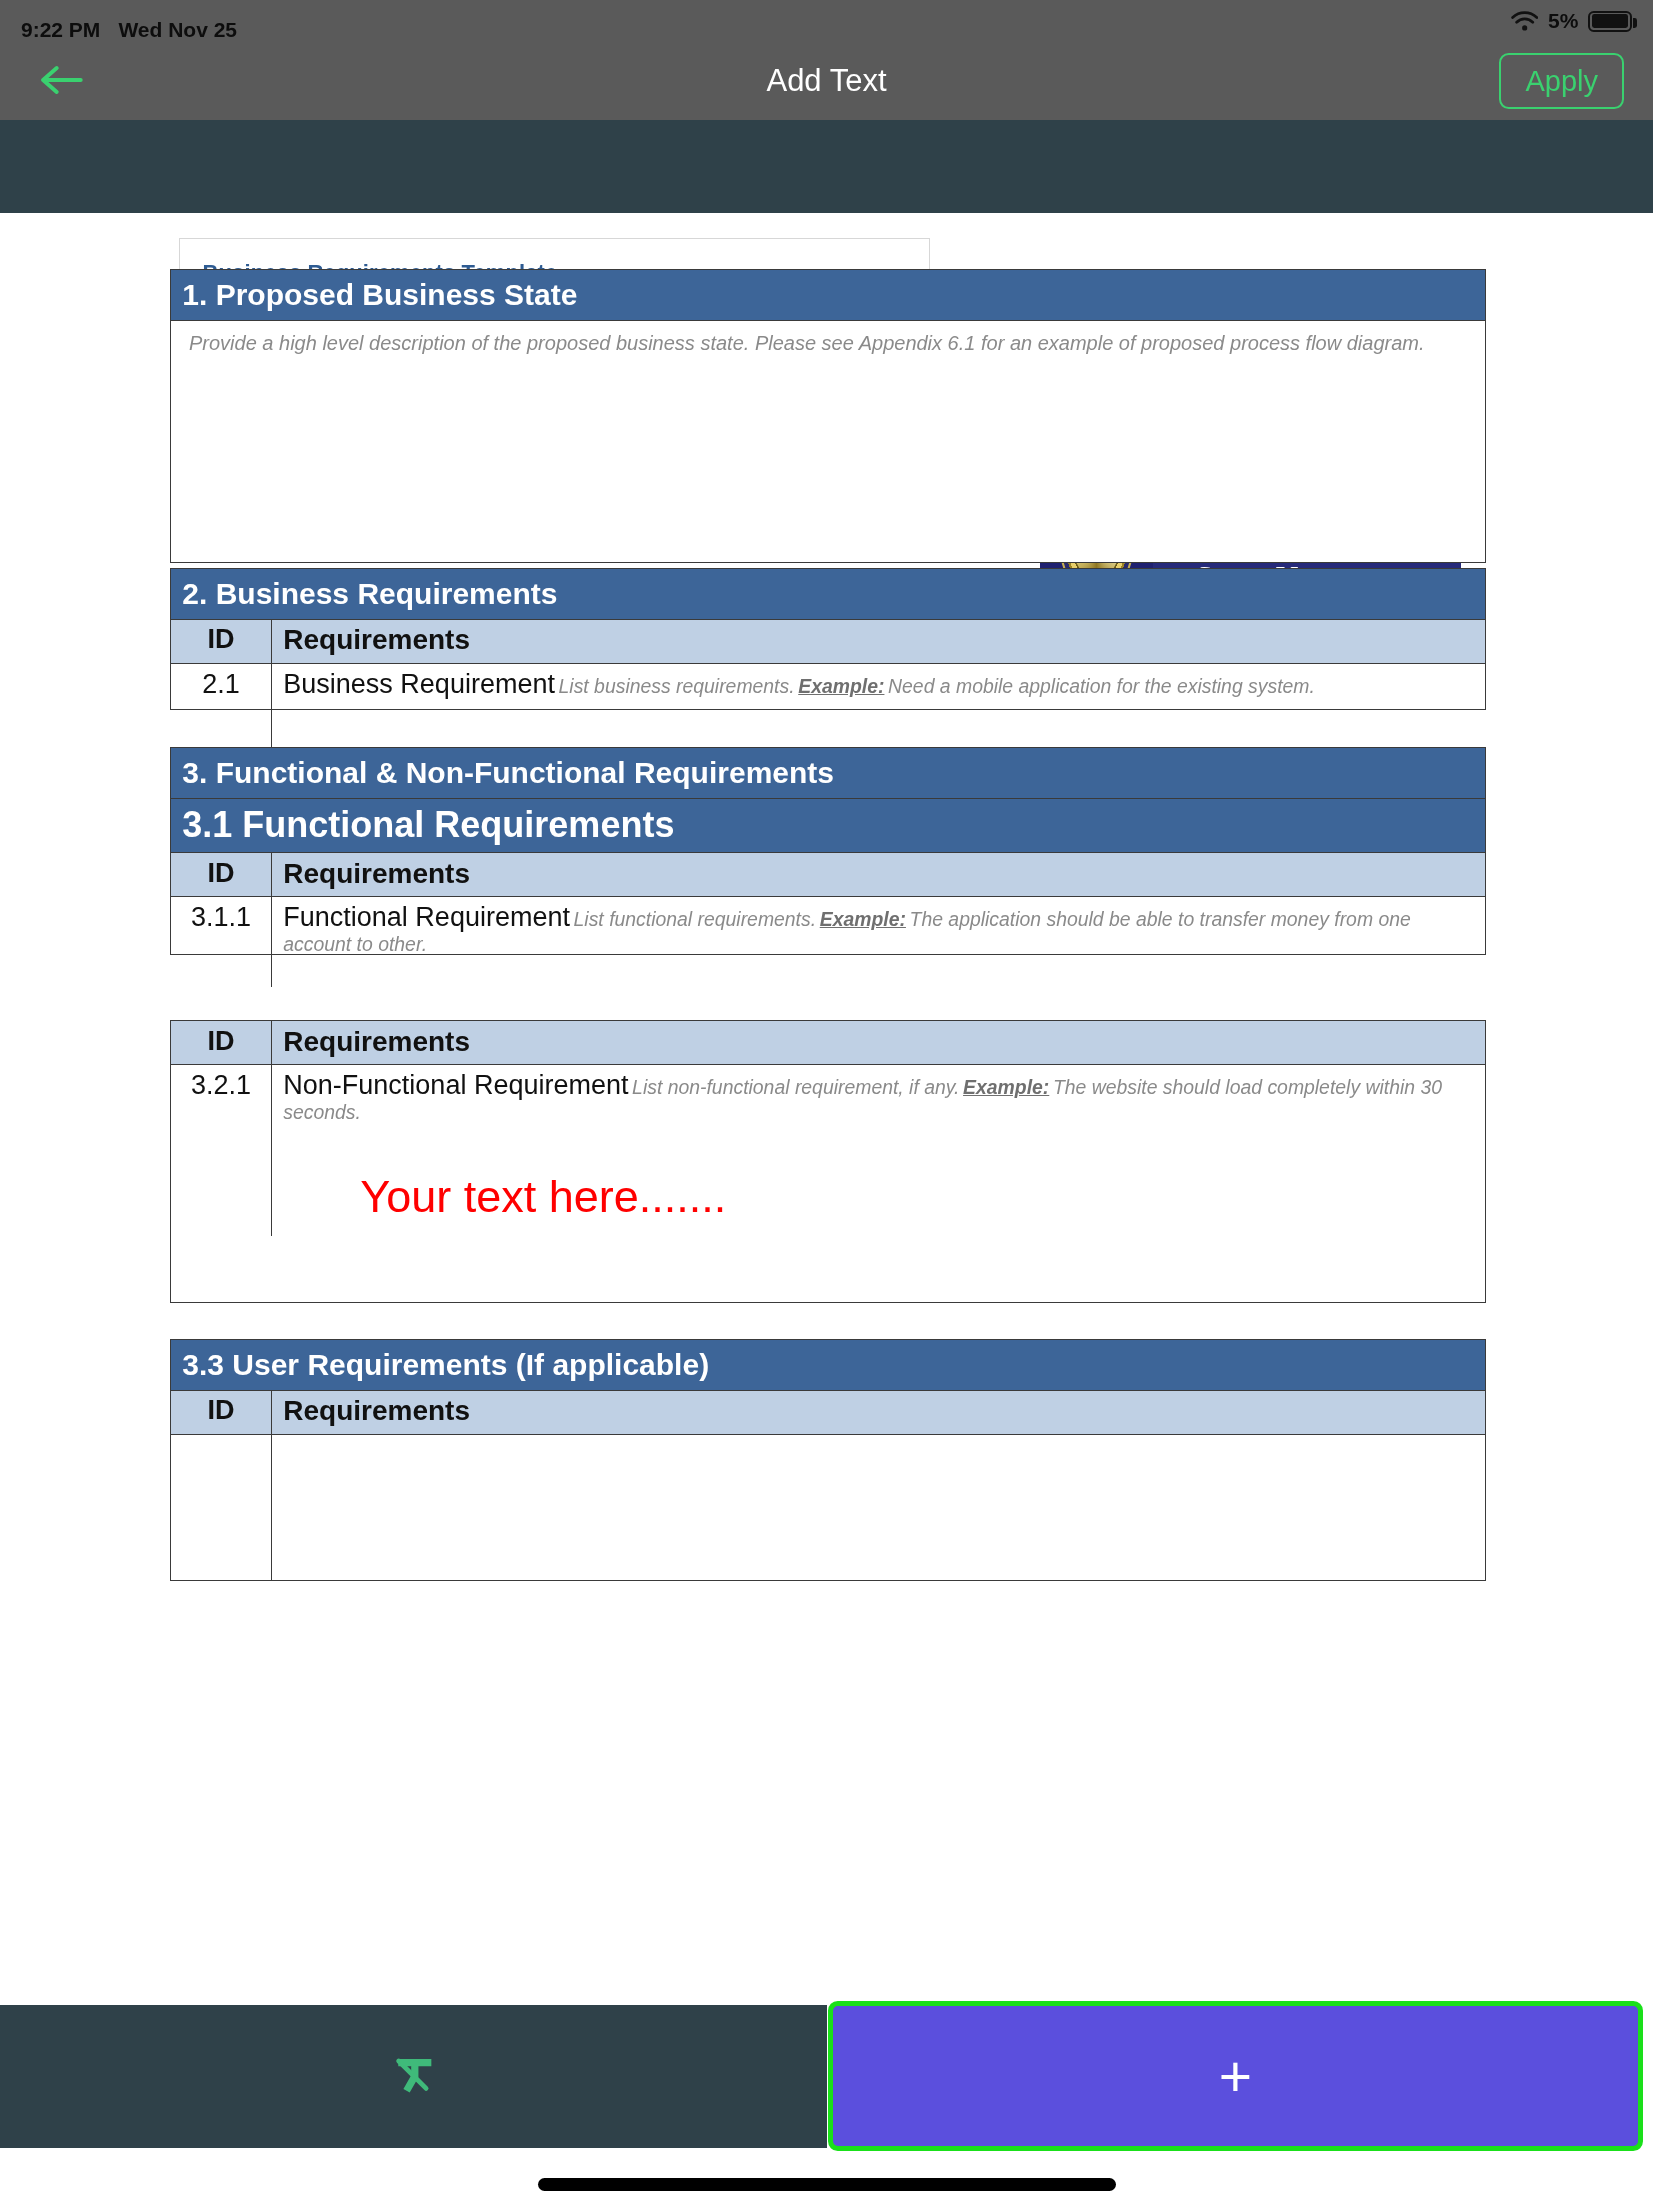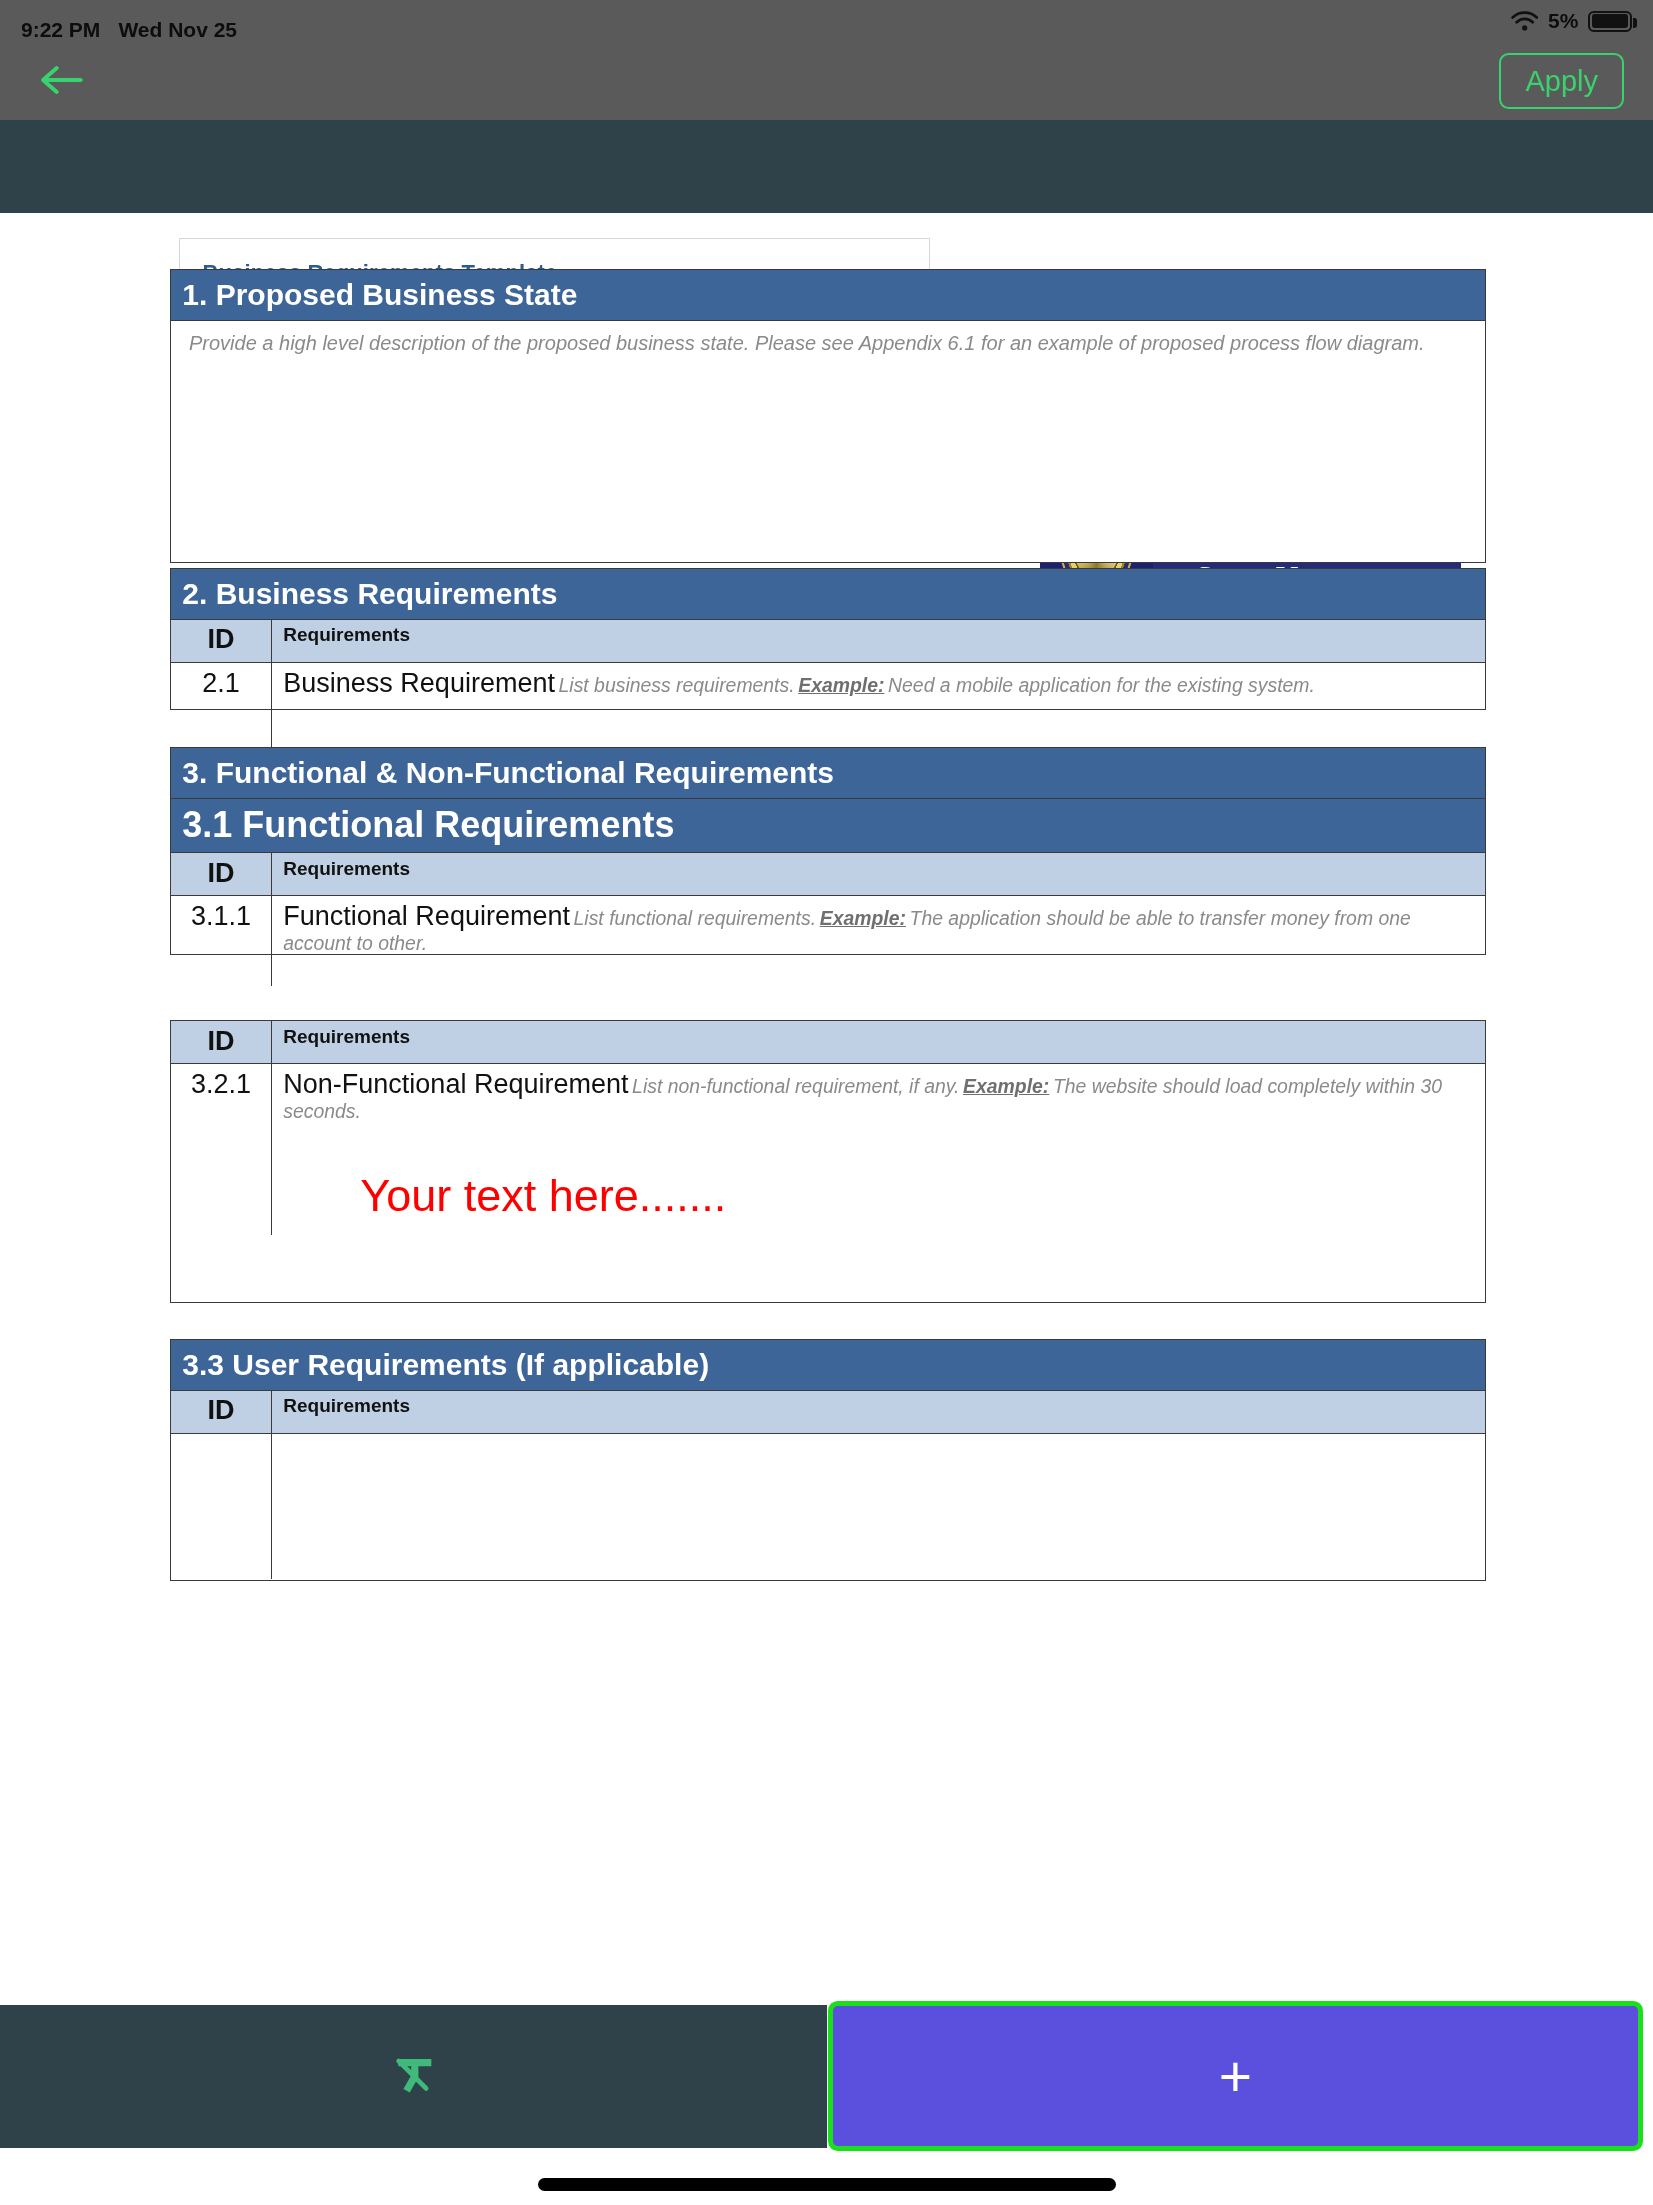--- a/index.html
+++ b/index.html
@@ -103,21 +103,21 @@
     background:#3d6598; color:#ffffff; font-size:36px; font-weight:bold;
     padding:6.5px 11.3px; border-bottom:1.6px solid #3a3a3a; line-height:1.12;
   }
   .sect-note { font-size:20px; font-style:italic; color:#8a8a8a; padding:9.7px 14.5px 8px 18px; line-height:1.3;}
 
   .trow { display:flex; }
   .colhdr { background:#bfd0e4; border-bottom:1.6px solid #3a3a3a; }
   .cell-id { width:101px; border-right:1.6px solid #3a3a3a; display:flex; justify-content:center; padding:4.8px 0 6.5px; }
   .cell-rq { flex:1; padding:4.8px 11.3px 6.5px 11.3px; }
   .th { font-size:27px; font-weight:bold; color:#111; }
-  .th-rq { font-size:19px; font-weight:bold; color:#111; }
+  .th-rq { font-size:28px; font-weight:bold; color:#111; }
   .id-val { font-size:27px; color:#111; font-weight:400; }
   .rq-strong { font-size:27px; color:#111; }
   .rq-hint { font-size:19.4px; font-style:italic; color:#8a8a8a; }
   .rq-ex { font-size:19.4px; font-style:italic; color:#6f6f6f; font-weight:bold; text-decoration:underline;}
 
   .redtext { color:#ff0000; font-size:45px; padding:47px 0 0 77px; white-space:nowrap; }
 
   
   .bottombar {
     position:absolute; left:0; top:2005px; width:827px; height:143px;
@@ -163,20 +163,21 @@
   </div>
 
   <div class="navbar">
     <div class="back-btn">
       <span>
         <svg width="45" height="32" viewBox="0 0 56 40">
           <path d="M5 20 L52 20 M5 20 L22 5 M5 20 L22 35" stroke="#3ad16f" stroke-width="5" fill="none" stroke-linecap="round" stroke-linejoin="round"></path>
         </svg>
       </span>
     </div>
+    <div class="nav-title">Add Text</div>
     <div class="apply-btn">Apply</div>
   </div>
 
   <div class="darkband"></div>
 
   <div class="page">
 
     <div class="doc-header">
       <div class="doc-title">Business Requirements Template</div>
       <div class="doc-field">Project Name:</div>

